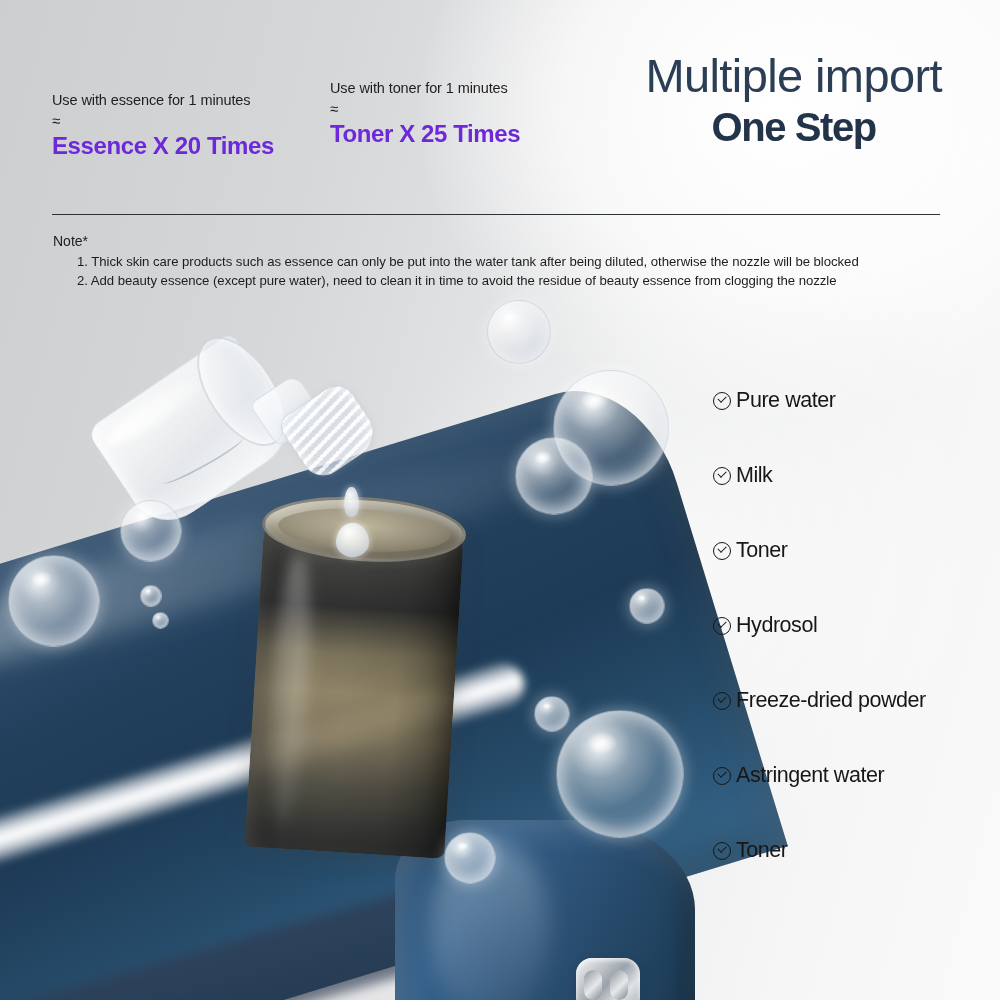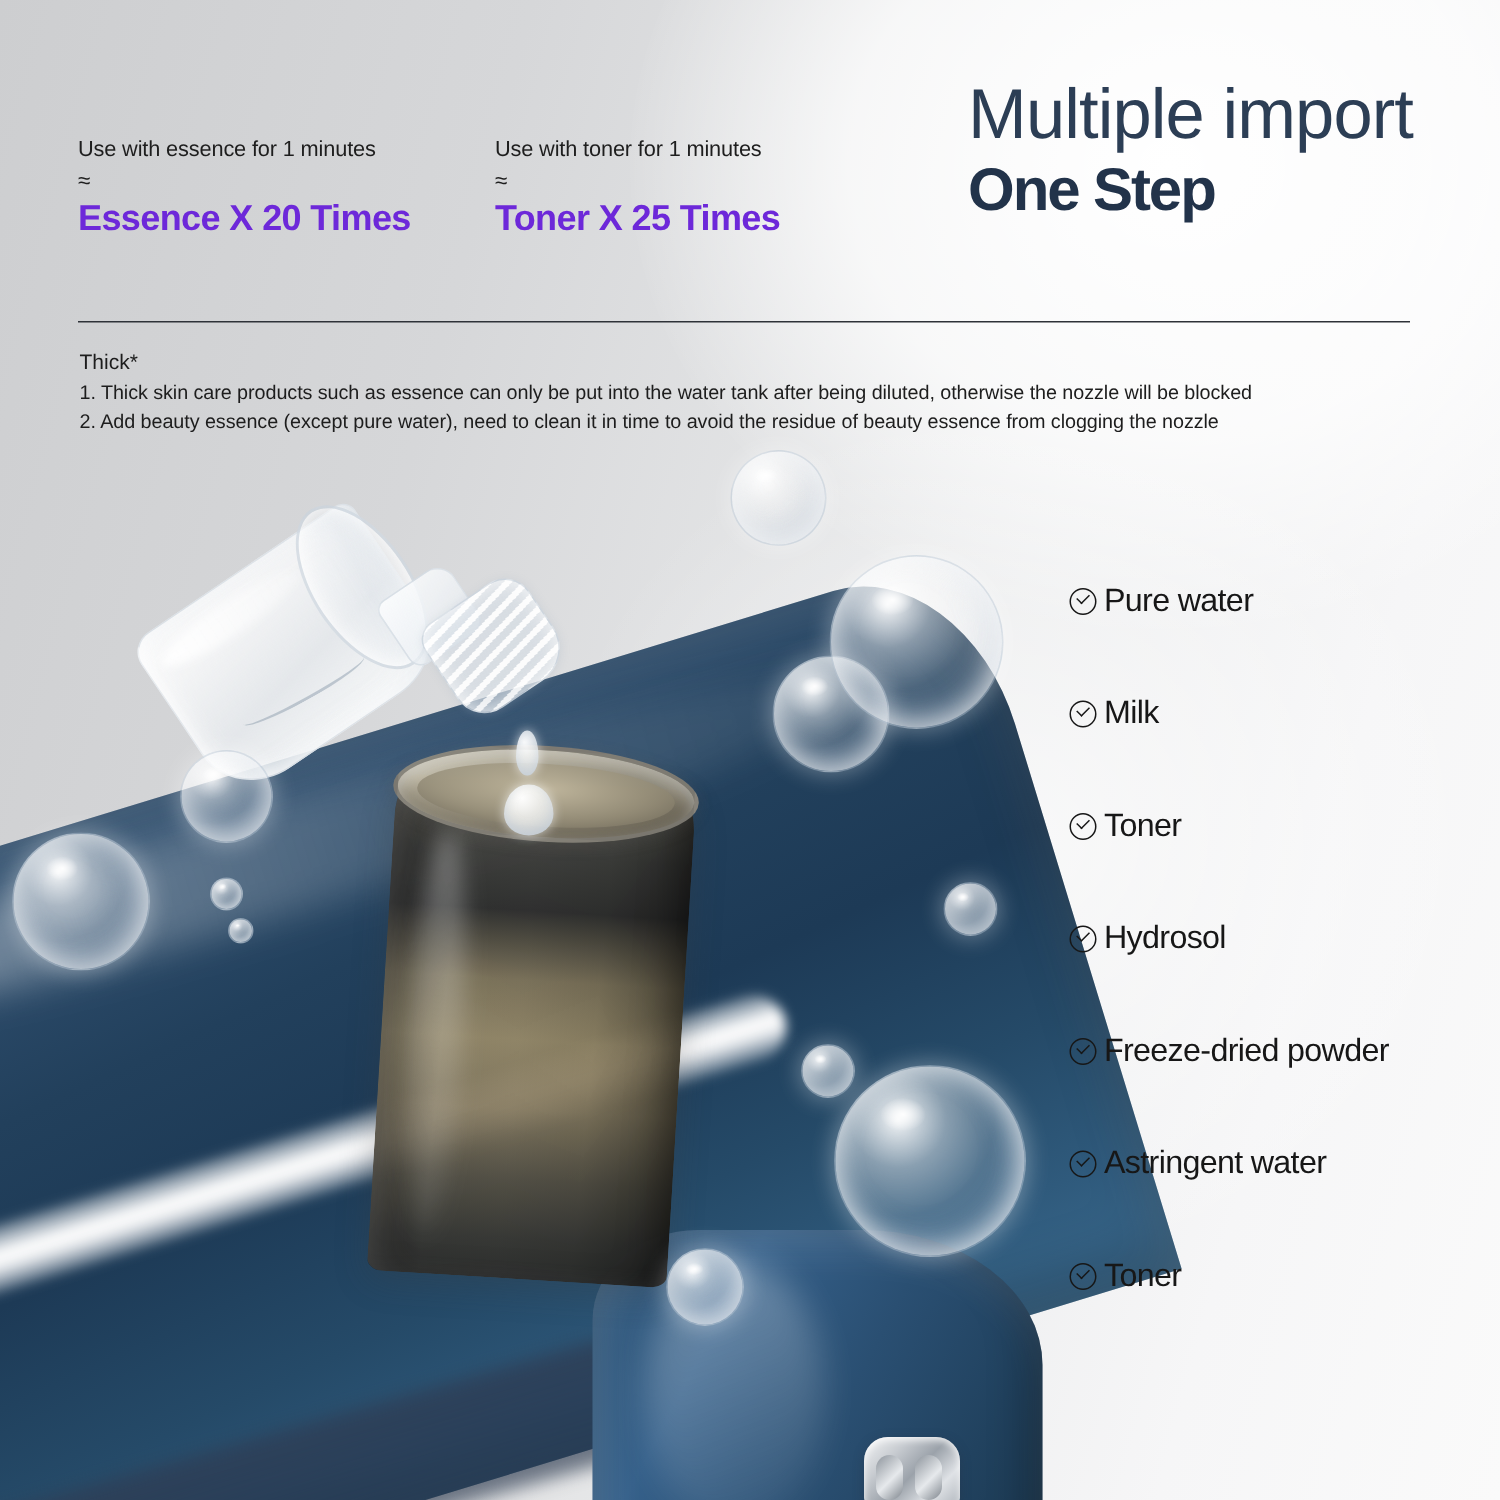--- a/index.html
+++ b/index.html
@@ -247,48 +247,48 @@
   }
   #chrome-detail::before { left:8px; }
   #chrome-detail::after  { left:34px; }
 
   
   #overlay { position:absolute; inset:0; }
 
   
   .stat-block { position:absolute; text-align:left; color:#1c1c1c; }
   #stat-essence { left:52px; top:92px; width:228px; }
-  #stat-toner   { left:330px; top:92px; width:218px; }
+  #stat-toner   { left:330px; top:80px; width:218px; }
   .stat-caption {
     font-size:14.5px; letter-spacing:-.1px; color:#1e1e1e; white-space:nowrap;
   }
   .stat-approx { font-size:15px; line-height:1.35; margin:3px 0 1px; color:#1e1e1e; }
   .stat-value {
     font-size:24px; font-weight:bold; letter-spacing:-.4px; color:#6d28d9; white-space:nowrap;
   }
 
   
-  #headline { position:absolute; right:58px; top:50px; text-align:left; }
+  #headline { position:absolute; right:58px; top:50px; text-align:center; }
   #headline-line-1 {
     font-size:47px; font-weight:300; color:#2c3e55; letter-spacing:-.6px; line-height:1.12;
   }
   #headline-line-2 {
     font-size:40px; font-weight:bold; color:#22334a; letter-spacing:-1.4px; line-height:1.12; margin-top:2px;
   }
 
   
   #divider {
     position:absolute; left:52px; top:214px; width:888px; height:0;
     border-top:1.6px solid #2e3238;
   }
 
   
   #note-block { position:absolute; left:53px; top:232px; color:#1d1d1d; }
   #note-title { font-size:14px; line-height:1.42; }
-  .note-line  { font-size:13.2px; line-height:1.45; letter-spacing:-.05px; white-space:nowrap; }
+  .note-line  { font-size:13.2px; line-height:1.45; letter-spacing:-.05px; white-space:nowrap;margin-left:24px; }
 
   
   #compatible-list { position:absolute; left:713px; top:363px; }
   .list-item {
     display:flex; align-items:center; gap:5px;
     height:75px; color:#171717;
   }
   .check-icon {
     width:18px; height:18px; flex:0 0 18px;
     border:1.7px solid #171717; border-radius:50%;
@@ -369,21 +369,21 @@
 
   <div class="stat-block" id="stat-toner">
     <div class="stat-caption">Use with toner for 1 minutes</div>
     <div class="stat-approx">≈</div>
     <div class="stat-value">Toner X 25 Times</div>
   </div>
 
   <div id="divider"></div>
 
   <div id="note-block">
-    <div id="note-title">Thick*</div>
+    <div id="note-title">Note*</div>
     <div class="note-line">1. Thick skin care products such as essence can only be put into the water tank after being diluted, otherwise the nozzle will be blocked</div>
     <div class="note-line">2. Add beauty essence (except pure water), need to clean it in time to avoid the residue of beauty essence from clogging the nozzle</div>
   </div>
 
   <div id="compatible-list">
       <div class="list-item">
         <span class="check-icon"></span>
         <span class="list-label">Pure water</span>
       </div>
       <div class="list-item">

